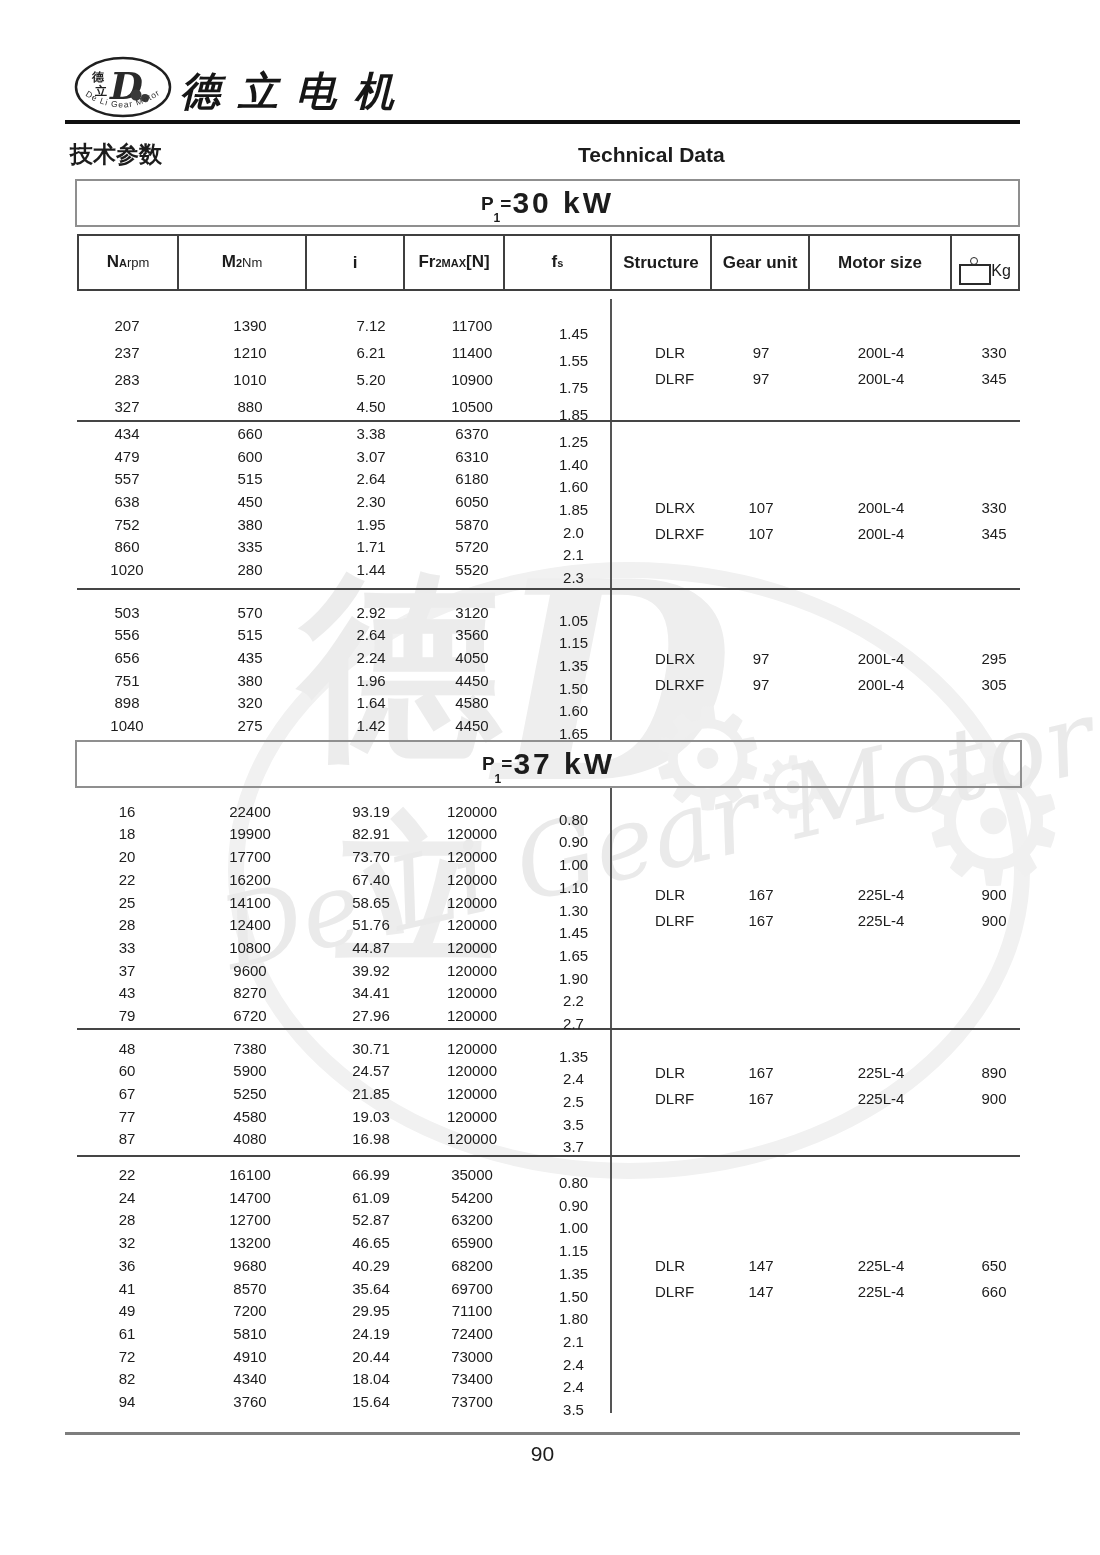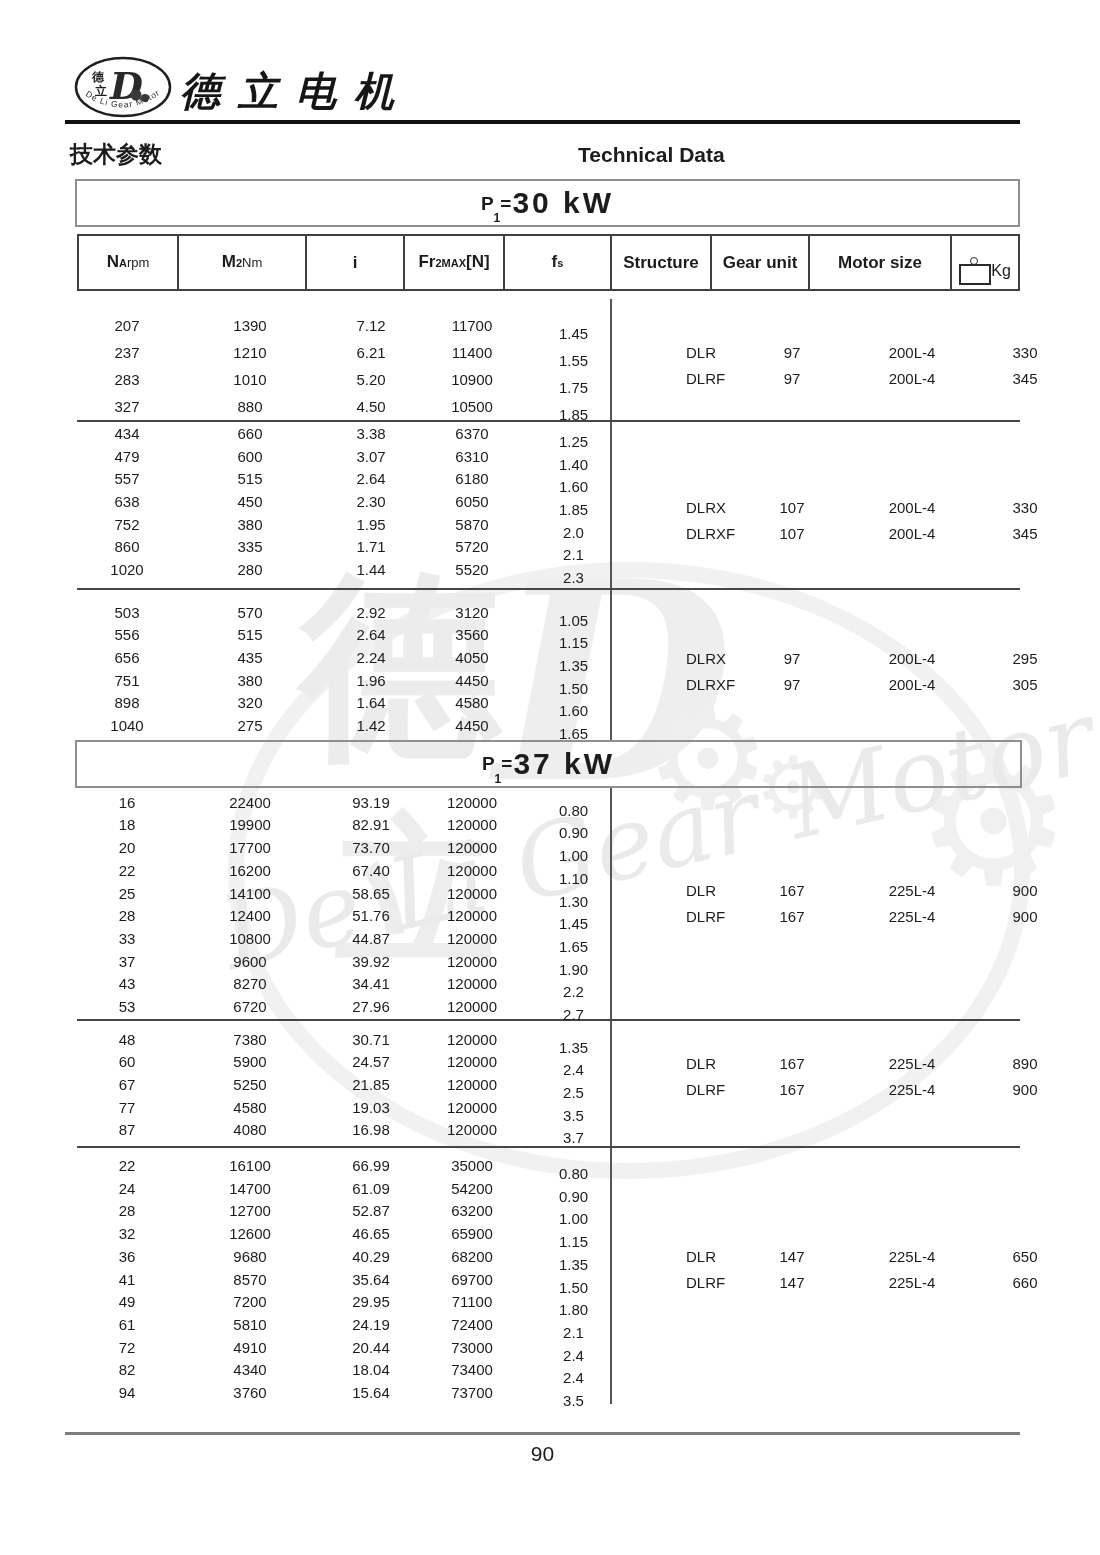--- a/index.html
+++ b/index.html
@@ -59,37 +59,37 @@
   .hc-kg .l2{font-size:16px;font-weight:normal;line-height:19px;}
 
   
   .data-area{position:absolute;left:77px;top:299px;width:943px;z-index:1;}
   .block{position:relative;}
   .rows{width:533px;border-right:2px solid #555;}
   .row{display:flex;height:22.7px;align-items:center;font-size:15px;}
   .c{display:block;text-align:center;}
   .c0{width:100px;} .c1{width:128px;transform:translateX(9px);} .c2{width:98px;transform:translateX(17px);}
   .c3{width:100px;transform:translateX(19px);} .c4{width:107px;transform:translateX(17px);margin-top:16px;}
-  .info{position:absolute;left:568px;top:50%;transform:translateY(-50%);width:406px;}
+  .info{position:absolute;left:537px;top:50%;transform:translateY(-50%);width:406px;}
   .info-row{display:flex;height:26px;align-items:center;font-size:15px;}
   .ic0{width:98px;padding-left:41px;box-sizing:border-box;text-align:left;}
   .ic1{width:98px;text-align:center;}
   .ic2{width:142px;text-align:center;}
   .ic3{width:68px;text-align:center;transform:translateX(8px);}
 
   #blocks-0 .block:nth-child(1) .row{height:27px;}
   #blocks-0 .block:nth-child(1) .rows{padding:13px 0 0;}
   #blocks-0 .block:nth-child(1){border-bottom:2px solid #454545;}
   #blocks-0 .block:nth-child(1) .info{margin-top:6px;}
   #blocks-0 .block:nth-child(2) .rows{padding:0 0 7px;}
   #blocks-0 .block:nth-child(2){border-bottom:2px solid #454545;}
   #blocks-0 .block:nth-child(2) .info{margin-top:16px;}
   #blocks-0 .block:nth-child(3) .rows{padding:11px 0 3px;}
   #blocks-0 .block:nth-child(3) .info{margin-top:7px;}
-  #blocks-1 .block:nth-child(1) .rows{padding:3px 0 1px;}
+  #blocks-1 .block:nth-child(1) .rows{padding:12px 0 1px;}
   #blocks-1 .block:nth-child(1){border-bottom:2px solid #454545;}
   #blocks-1 .block:nth-child(2) .rows{padding:7px 0 5px;}
   #blocks-1 .block:nth-child(2){border-bottom:2px solid #454545;}
   #blocks-1 .block:nth-child(2) .info{margin-top:-7px;}
   #blocks-1 .block:nth-child(3) .rows{padding:6px 0 0;}
   #blocks-1 .block:nth-child(3) .info{margin-top:-7px;}
 
   
   .footer-rule{position:absolute;left:65px;top:1432px;width:955px;height:3px;background:#7d7d7d;z-index:1;}
   .page-number{position:absolute;left:65px;top:1442px;width:955px;text-align:center;font-size:21px;z-index:1;}
@@ -412,21 +412,21 @@
               <span class="c c4">1.90</span>
             </div>
             <div class="row">
               <span class="c c0">43</span>
               <span class="c c1">8270</span>
               <span class="c c2">34.41</span>
               <span class="c c3">120000</span>
               <span class="c c4">2.2</span>
             </div>
             <div class="row">
-              <span class="c c0">53</span>
+              <span class="c c0">79</span>
               <span class="c c1">6720</span>
               <span class="c c2">27.96</span>
               <span class="c c3">120000</span>
               <span class="c c4">2.7</span>
             </div>
           </div>
           <div class="info">
             <div class="info-row">
               <span class="ic0">DLR</span>
               <span class="ic1">167</span>
@@ -512,21 +512,21 @@
             </div>
             <div class="row">
               <span class="c c0">28</span>
               <span class="c c1">12700</span>
               <span class="c c2">52.87</span>
               <span class="c c3">63200</span>
               <span class="c c4">1.00</span>
             </div>
             <div class="row">
               <span class="c c0">32</span>
-              <span class="c c1">12600</span>
+              <span class="c c1">13200</span>
               <span class="c c2">46.65</span>
               <span class="c c3">65900</span>
               <span class="c c4">1.15</span>
             </div>
             <div class="row">
               <span class="c c0">36</span>
               <span class="c c1">9680</span>
               <span class="c c2">40.29</span>
               <span class="c c3">68200</span>
               <span class="c c4">1.35</span>

